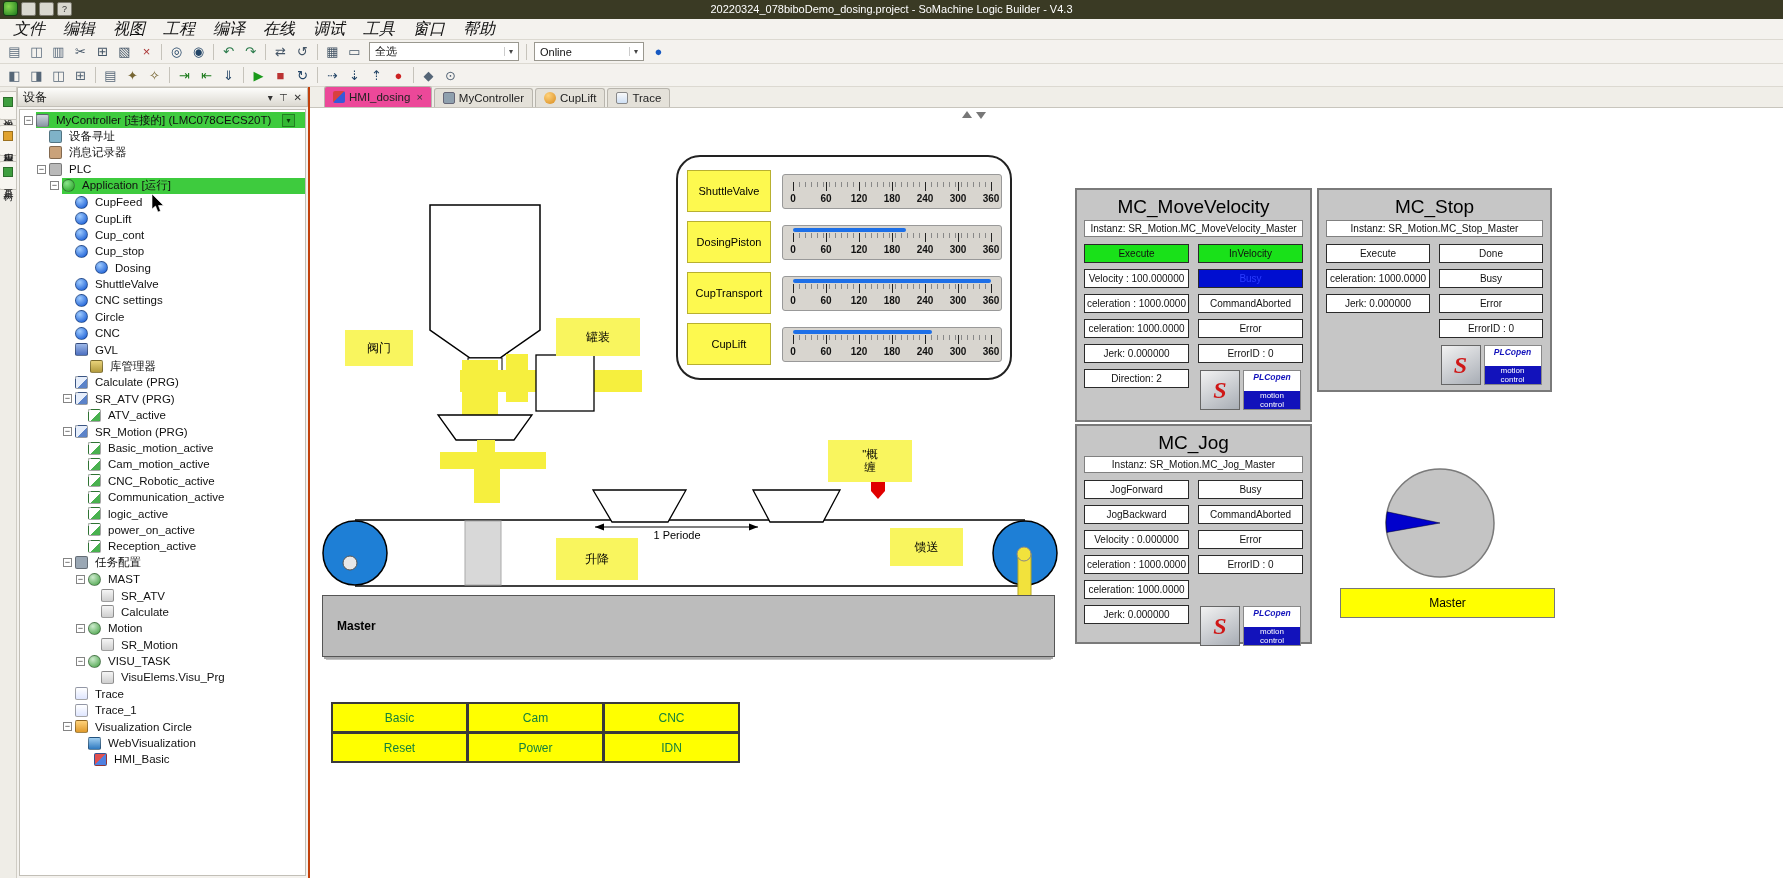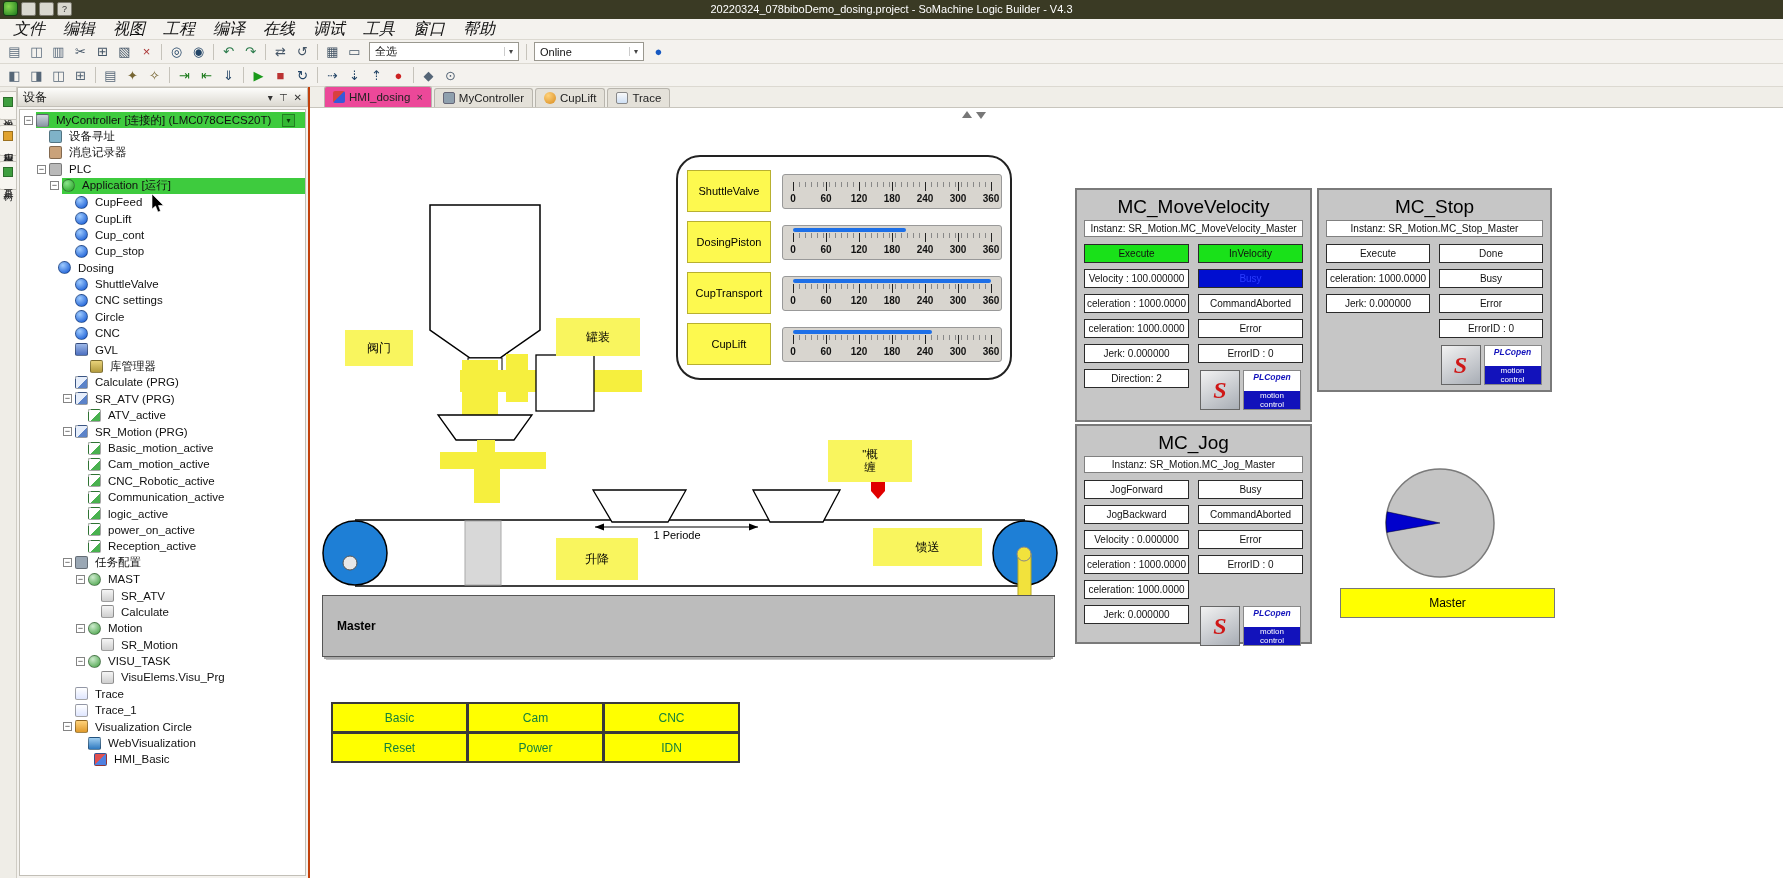--- a/index.html
+++ b/index.html
@@ -84,21 +84,21 @@
   .ti-tab-visu{background:radial-gradient(circle at 35% 30%,#ffd27a,#d88a1e);border-radius:50%;}
   .ti-tab-trace{background:linear-gradient(#f8f8f8,#cfe0f5);border:1px solid #888;}
   .tclose{font-size:11px;color:#333;margin-left:2px;}
   #canvas{position:absolute;left:0;top:21px;right:0;bottom:0;background:#fff;overflow:hidden;}
   
   .vlabel{position:absolute;background:#f9f55e;color:#000;display:flex;align-items:center;
     justify-content:center;font-size:12px;text-align:center;}
   #lbl-valve{left:35px;top:222px;width:68px;height:36px;}
   #lbl-filling{left:246px;top:210px;width:84px;height:38px;}
   #lbl-lift{left:246px;top:430px;width:82px;height:42px;}
-  #lbl-feed{left:563px;top:420px;width:109px;height:38px;}
+  #lbl-feed{left:580px;top:420px;width:73px;height:38px;}
   #lbl-wrap{left:518px;top:332px;width:84px;height:42px;flex-direction:column;line-height:1.15;font-size:11.5px;}
   #periode{position:absolute;left:286px;top:421px;width:162px;text-align:center;font-size:11px;color:#000;}
   
   #slider-panel{position:absolute;left:366px;top:47px;width:336px;height:225px;border:2px solid #222;
     border-radius:24px;background:#fff;}
   .sl-row{position:absolute;left:0;width:100%;height:42px;}
   .sl-label{position:absolute;left:9px;top:0;width:84px;height:42px;background:#fdf94f;border:1px solid #b8b030;
     display:flex;align-items:center;justify-content:center;font-size:11px;color:#000;}
   .sl-scale{position:absolute;left:104px;top:4px;width:220px;height:35px;background:#d8d5cf;
     border:1px solid #999;border-radius:3px;}
@@ -309,21 +309,21 @@
           <span class="tree-label">Cup_cont</span>
         </span>
       </div>
       <div class="tree-row" style="padding-left: 43px;">
         <span class="tw-sp"></span>
         <span class="row-rest">
           <span class="ti ti-visu"></span>
           <span class="tree-label">Cup_stop</span>
         </span>
       </div>
-      <div class="tree-row" style="padding-left: 26px;">
+      <div class="tree-row" style="padding-left: 63px;">
         <span class="tw-sp"></span>
         <span class="row-rest">
           <span class="ti ti-visu"></span>
           <span class="tree-label">Dosing</span>
         </span>
       </div>
       <div class="tree-row" style="padding-left: 43px;">
         <span class="tw-sp"></span>
         <span class="row-rest">
           <span class="ti ti-visu"></span>

